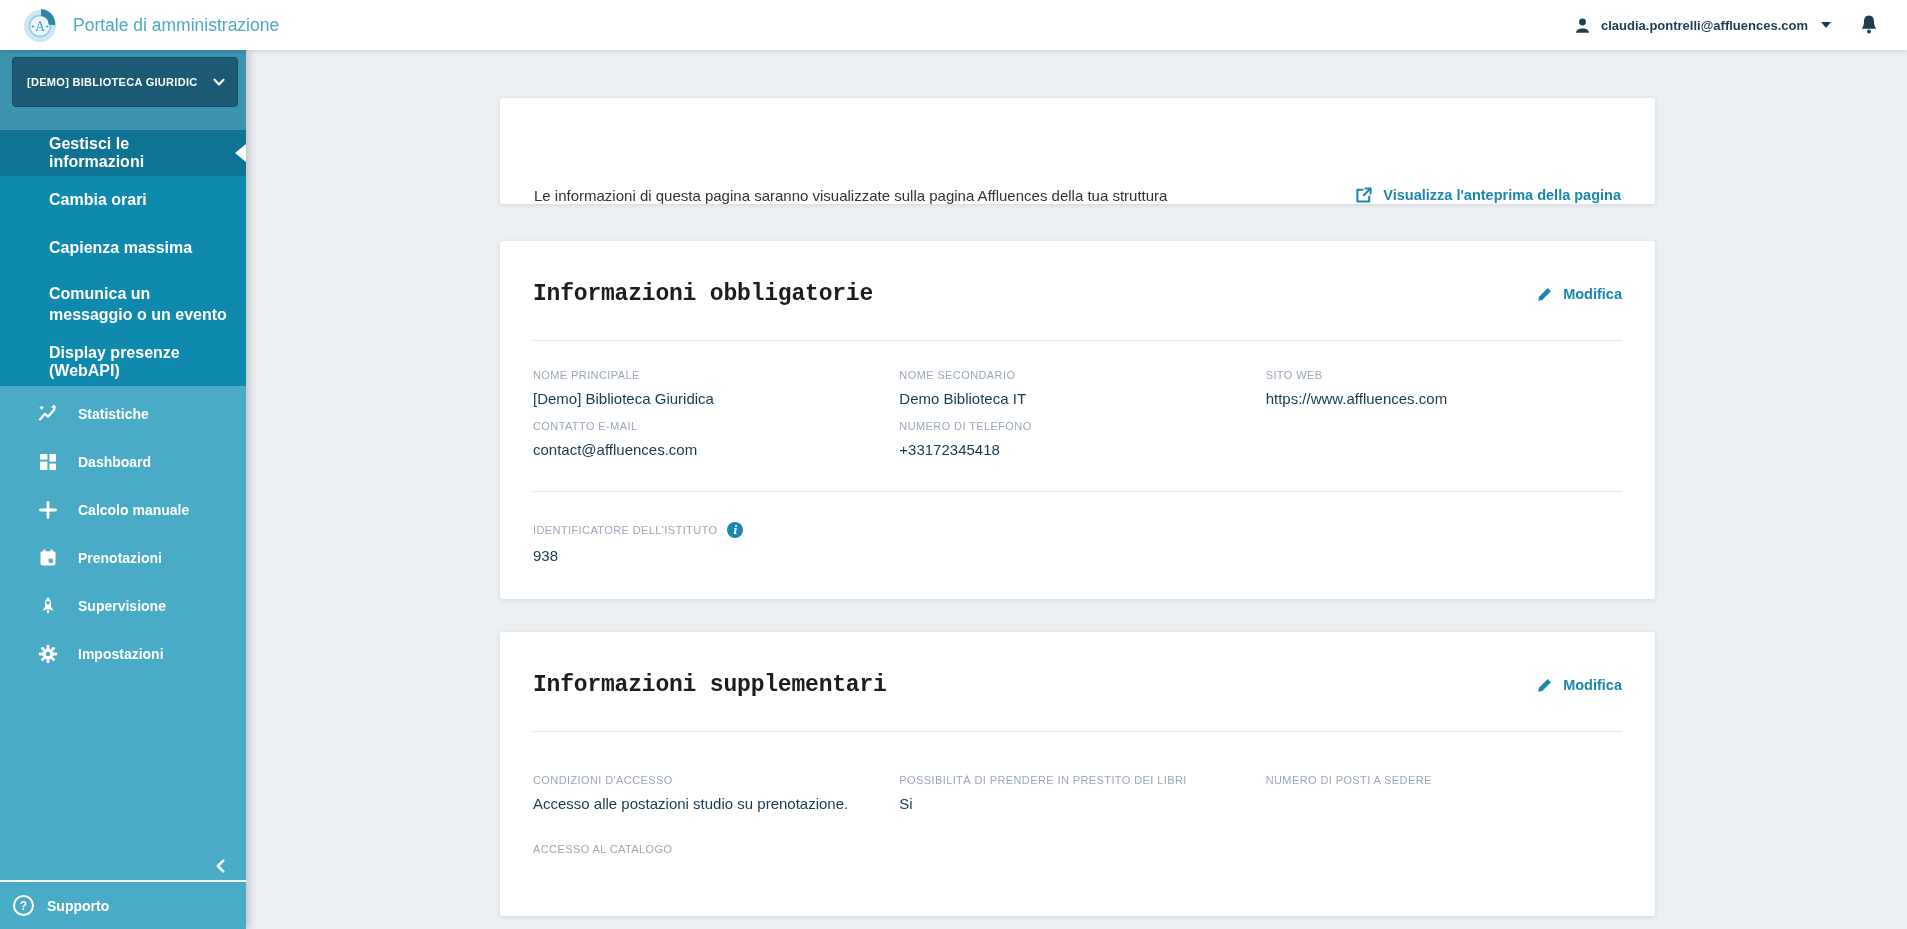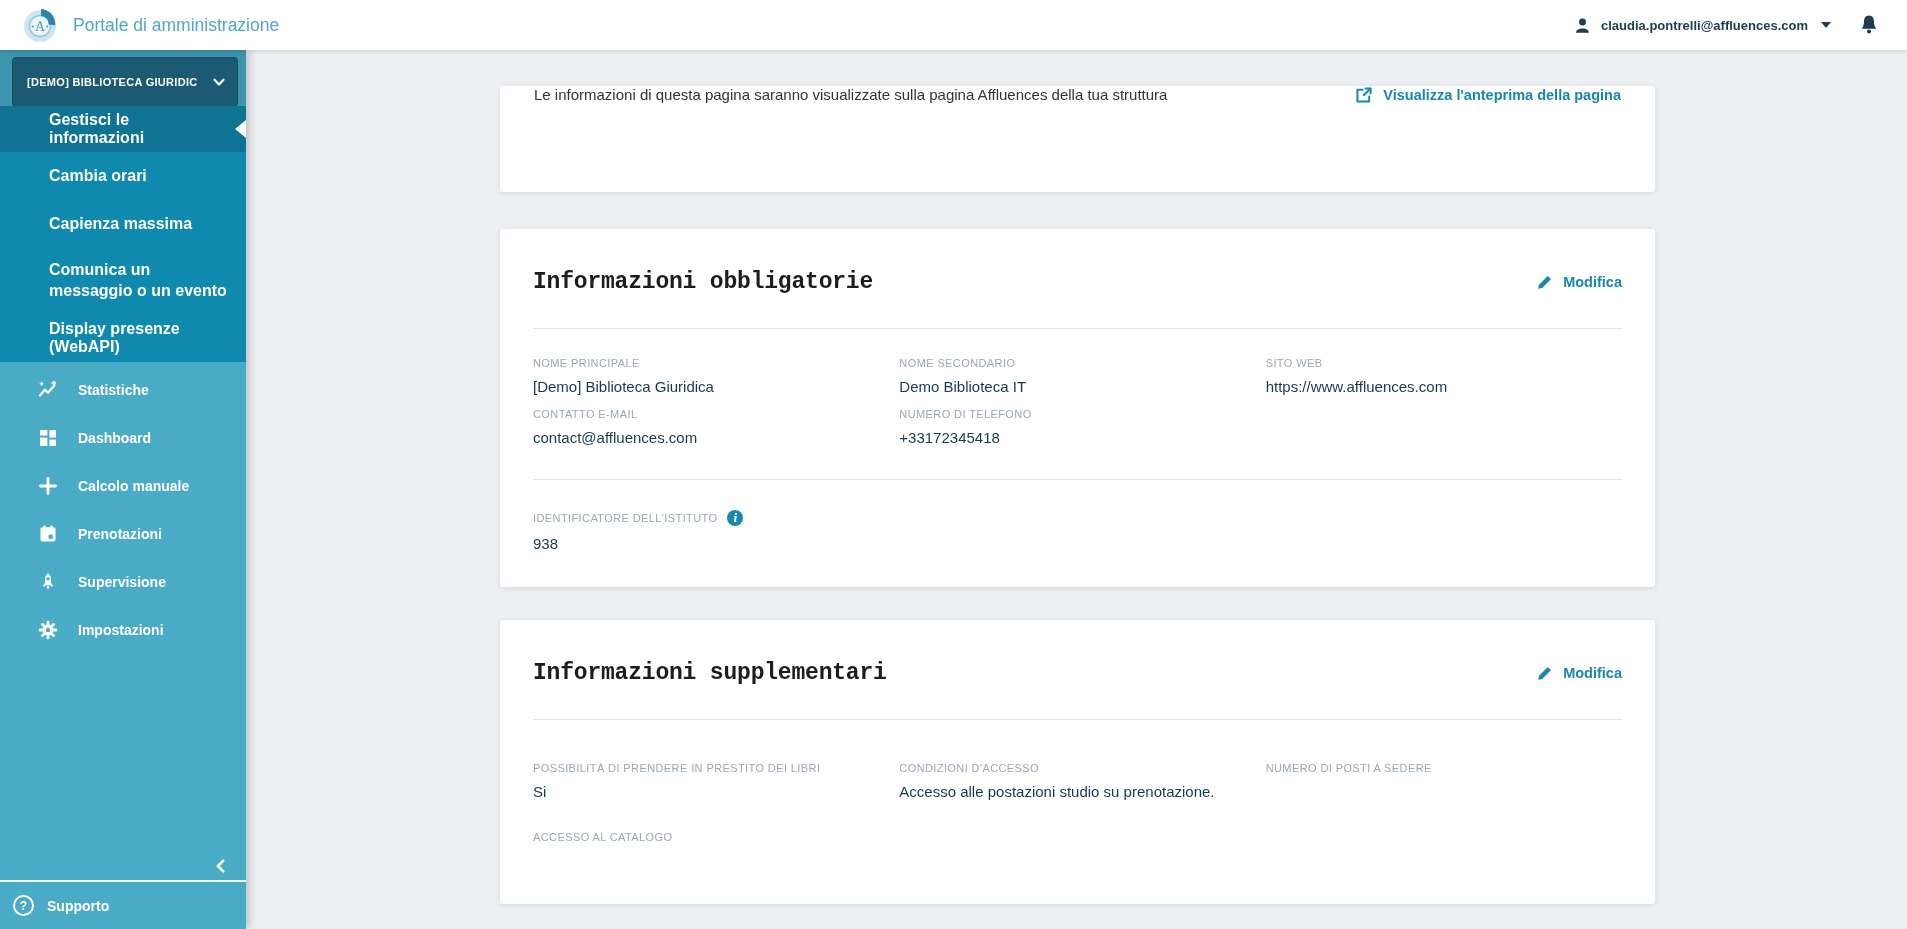--- a/index.html
+++ b/index.html
@@ -16,21 +16,21 @@
   .header-right{margin-left:auto;display:flex;align-items:center;}
   .account{display:flex;align-items:center;gap:9px;cursor:pointer;}
   .user-email{font-size:13px;font-weight:600;color:#1d3c50;}
   .caret-down{width:0;height:0;border-left:5px solid transparent;border-right:5px solid transparent;
               border-top:6px solid #1d3c50;margin-left:4px;}
   .bell-wrap{margin-left:28px;cursor:pointer;display:flex;align-items:center;}
 
   
   .sidebar{position:absolute;top:50px;left:0;bottom:0;width:246px;display:flex;flex-direction:column;
            background:#4aabc6;box-shadow:3px 0 8px rgba(0,0,0,.2);z-index:10;color:#fff;}
-  .selector-band{height:56px;background:#3d93ae;flex:0 0 auto;}
+  .selector-band{height:80px;background:#3d93ae;flex:0 0 auto;}
   .site-selector{margin:7px 8px 0 12px;width:226px;height:50px;background:#1b5a72;
                  border:1px solid #144c61;border-radius:4px;display:flex;align-items:center;
                  padding:0 34px 0 14px;position:relative;cursor:pointer;}
   .site-selector .sel-label{font-size:11px;font-weight:700;letter-spacing:.3px;white-space:nowrap;
                  overflow:hidden;}
   .site-selector .sel-chev{position:absolute;right:9px;top:15px;}
   .section-row{height:70px;background:#2d6a80;display:flex;align-items:center;
                padding-left:28px;gap:24px;font-size:14px;font-weight:700;cursor:pointer;flex:0 0 auto;}
   .submenu{background:#0f89ae;flex:0 0 auto;}
   .sub-item{min-height:48px;display:flex;align-items:center;padding:0 18px 0 49px;
@@ -49,22 +49,22 @@
   .side-divider{border-top:2px solid rgba(255,255,255,.95);flex:0 0 auto;}
   .support-row{height:47px;display:flex;align-items:center;padding-left:13px;gap:13px;
                font-size:14px;font-weight:700;cursor:pointer;flex:0 0 auto;}
   .help-circle{width:21px;height:21px;border:2px solid #fff;border-radius:50%;display:flex;
                align-items:center;justify-content:center;font-size:12px;font-weight:700;}
 
   
   .content{position:absolute;left:246px;top:50px;right:0;bottom:0;overflow:hidden;
            padding:36px 0 0 254px;}
   .card{background:#fff;border-radius:3px;box-shadow:0 1px 5px rgba(31,45,61,.12);width:1155px;}
-  .banner-card{height:106px;display:flex;align-items:flex-start;justify-content:space-between;
-               padding:0 34px;}
+  .banner-card{height:106px;display:flex;align-items:flex-end;justify-content:space-between;
+               padding:0 34px;margin-top:12px;}
   .banner-msg{font-size:15px;color:#333;}
   .link{display:flex;align-items:center;gap:10px;color:#1a87b0;font-weight:700;font-size:14.5px;
         cursor:pointer;white-space:nowrap;}
   .info-card{margin-top:37px;padding:40px 33px 34px;}
   .card-head{display:flex;justify-content:space-between;align-items:center;}
   .card-title{font-family:Liberation Mono, monospace;font-size:23px;font-weight:700;color:#1d1d1d;
               margin:0;letter-spacing:-.2px;}
   .hdivider{height:1px;background:#e2e6e9;margin-top:33px;}
   .fields{display:grid;grid-template-columns:1fr 1fr 1fr;margin-top:28px;row-gap:12px;column-gap:10px;}
   .supp-fields{margin-top:42px;row-gap:30px;}
@@ -317,28 +317,28 @@
               <path d="M12.4 2.2 L15.8 5.6 L6.6 14.8 L2.4 15.6 L3.2 11.4 Z"></path>
             </svg>
           </span>
           <span>Modifica</span>
         </span>
       </div>
       <div class="hdivider"></div>
 
       <div class="fields supp-fields">
         <div class="field">
+          <div class="f-label">CONDIZIONI D'ACCESSO</div>
+          <div class="f-value">Accesso alle postazioni studio su prenotazione.</div>
+        </div>
+        <div class="field">
           <div class="f-label">POSSIBILITÀ DI PRENDERE IN PRESTITO DEI LIBRI</div>
           <div class="f-value">Si</div>
         </div>
         <div class="field">
-          <div class="f-label">CONDIZIONI D'ACCESSO</div>
-          <div class="f-value">Accesso alle postazioni studio su prenotazione.</div>
-        </div>
-        <div class="field">
           <div class="f-label">NUMERO DI POSTI A SEDERE</div>
           <div class="f-value"></div>
         </div>
         <div class="field">
           <div class="f-label">ACCESSO AL CATALOGO</div>
           <div class="f-value"></div>
         </div>
       </div>
     </div>
 

